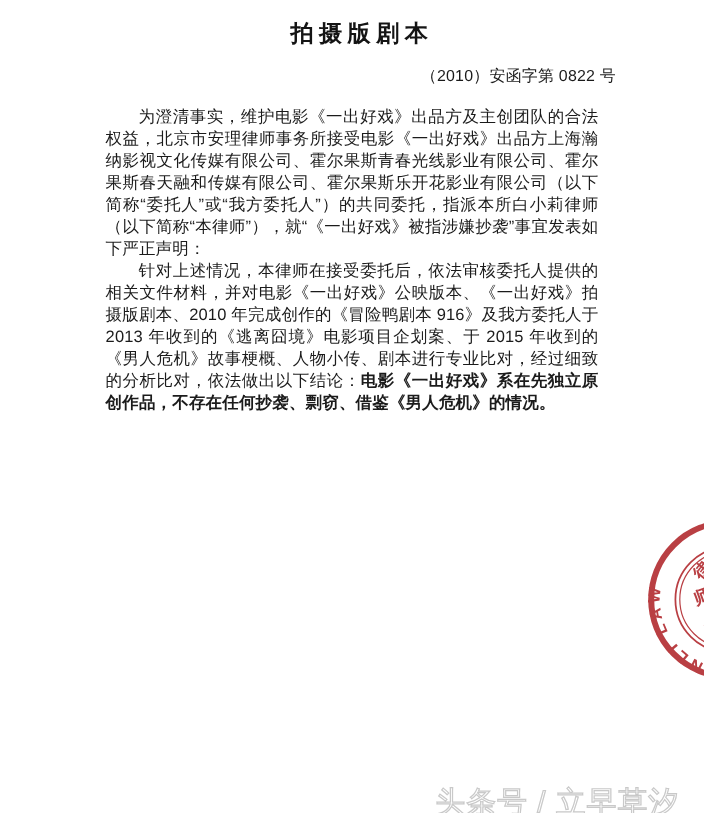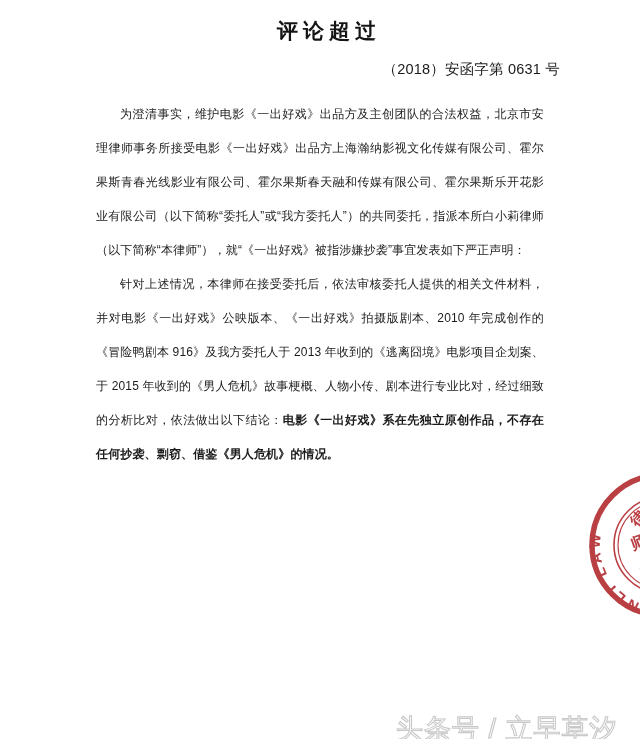--- a/index.html
+++ b/index.html
@@ -48,22 +48,22 @@
     white-space: nowrap;
   }
 
   
   .body-block {
     margin-top: 18px;
   }
 
   p.para {
     margin: 0 0 0 0;
-    font-size: 12px;
-    line-height: 34px;
+    font-size: 15px;
+    line-height: 20px;
     text-align: justify;
     text-align-last: left;
     text-justify: inter-ideograph;
     letter-spacing: 0.15px;
     color: #1b1b1b;
     text-indent: 2em;
   }
 
   p.para + p.para {
     margin-top: 0;
@@ -97,23 +97,23 @@
     font-family: "Liberation Sans", "DejaVu Sans", sans-serif;
     white-space: nowrap;
     user-select: none;
   }
 </style>
 </head>
 <body>
 
 <div class="page">
 
-  <h1 class="doc-title">评论超过</h1>
+  <h1 class="doc-title">拍摄版剧本</h1>
 
-  <div class="doc-number">（2018）安函字第 0631 号</div>
+  <div class="doc-number">（2010）安函字第 0822 号</div>
 
   <div class="body-block">
 
     <p class="para">为澄清事实，维护电影《一出好戏》出品方及主创团队的合法权益，北京市安理律师事务所接受电影《一出好戏》出品方上海瀚纳影视文化传媒有限公司、霍尔果斯青春光线影业有限公司、霍尔果斯春天融和传媒有限公司、霍尔果斯乐开花影业有限公司（以下简称“委托人”或“我方委托人”）的共同委托，指派本所白小莉律师（以下简称“本律师”），就“《一出好戏》被指涉嫌抄袭”事宜发表如下严正声明：</p>
 
 
     <p class="para"><span>针对上述情况，本律师在接受委托后，依法审核委托人提供的相关文件材料，并对电影《一出好戏》公映版本、《一出好戏》拍摄版剧本、2010 年完成创作的《冒险鸭剧本 916》及我方委托人于 2013 年收到的《逃离囧境》电影项目企划案、于 2015 年收到的《男人危机》故事梗概、人物小传、剧本进行专业比对，经过细致的分析比对，依法做出以下结论：</span><span class="b">电影《一出好戏》系在先独立原创作品，不存在任何抄袭、剽窃、借鉴《男人危机》的情况。</span></p>
 
   </div>
 

